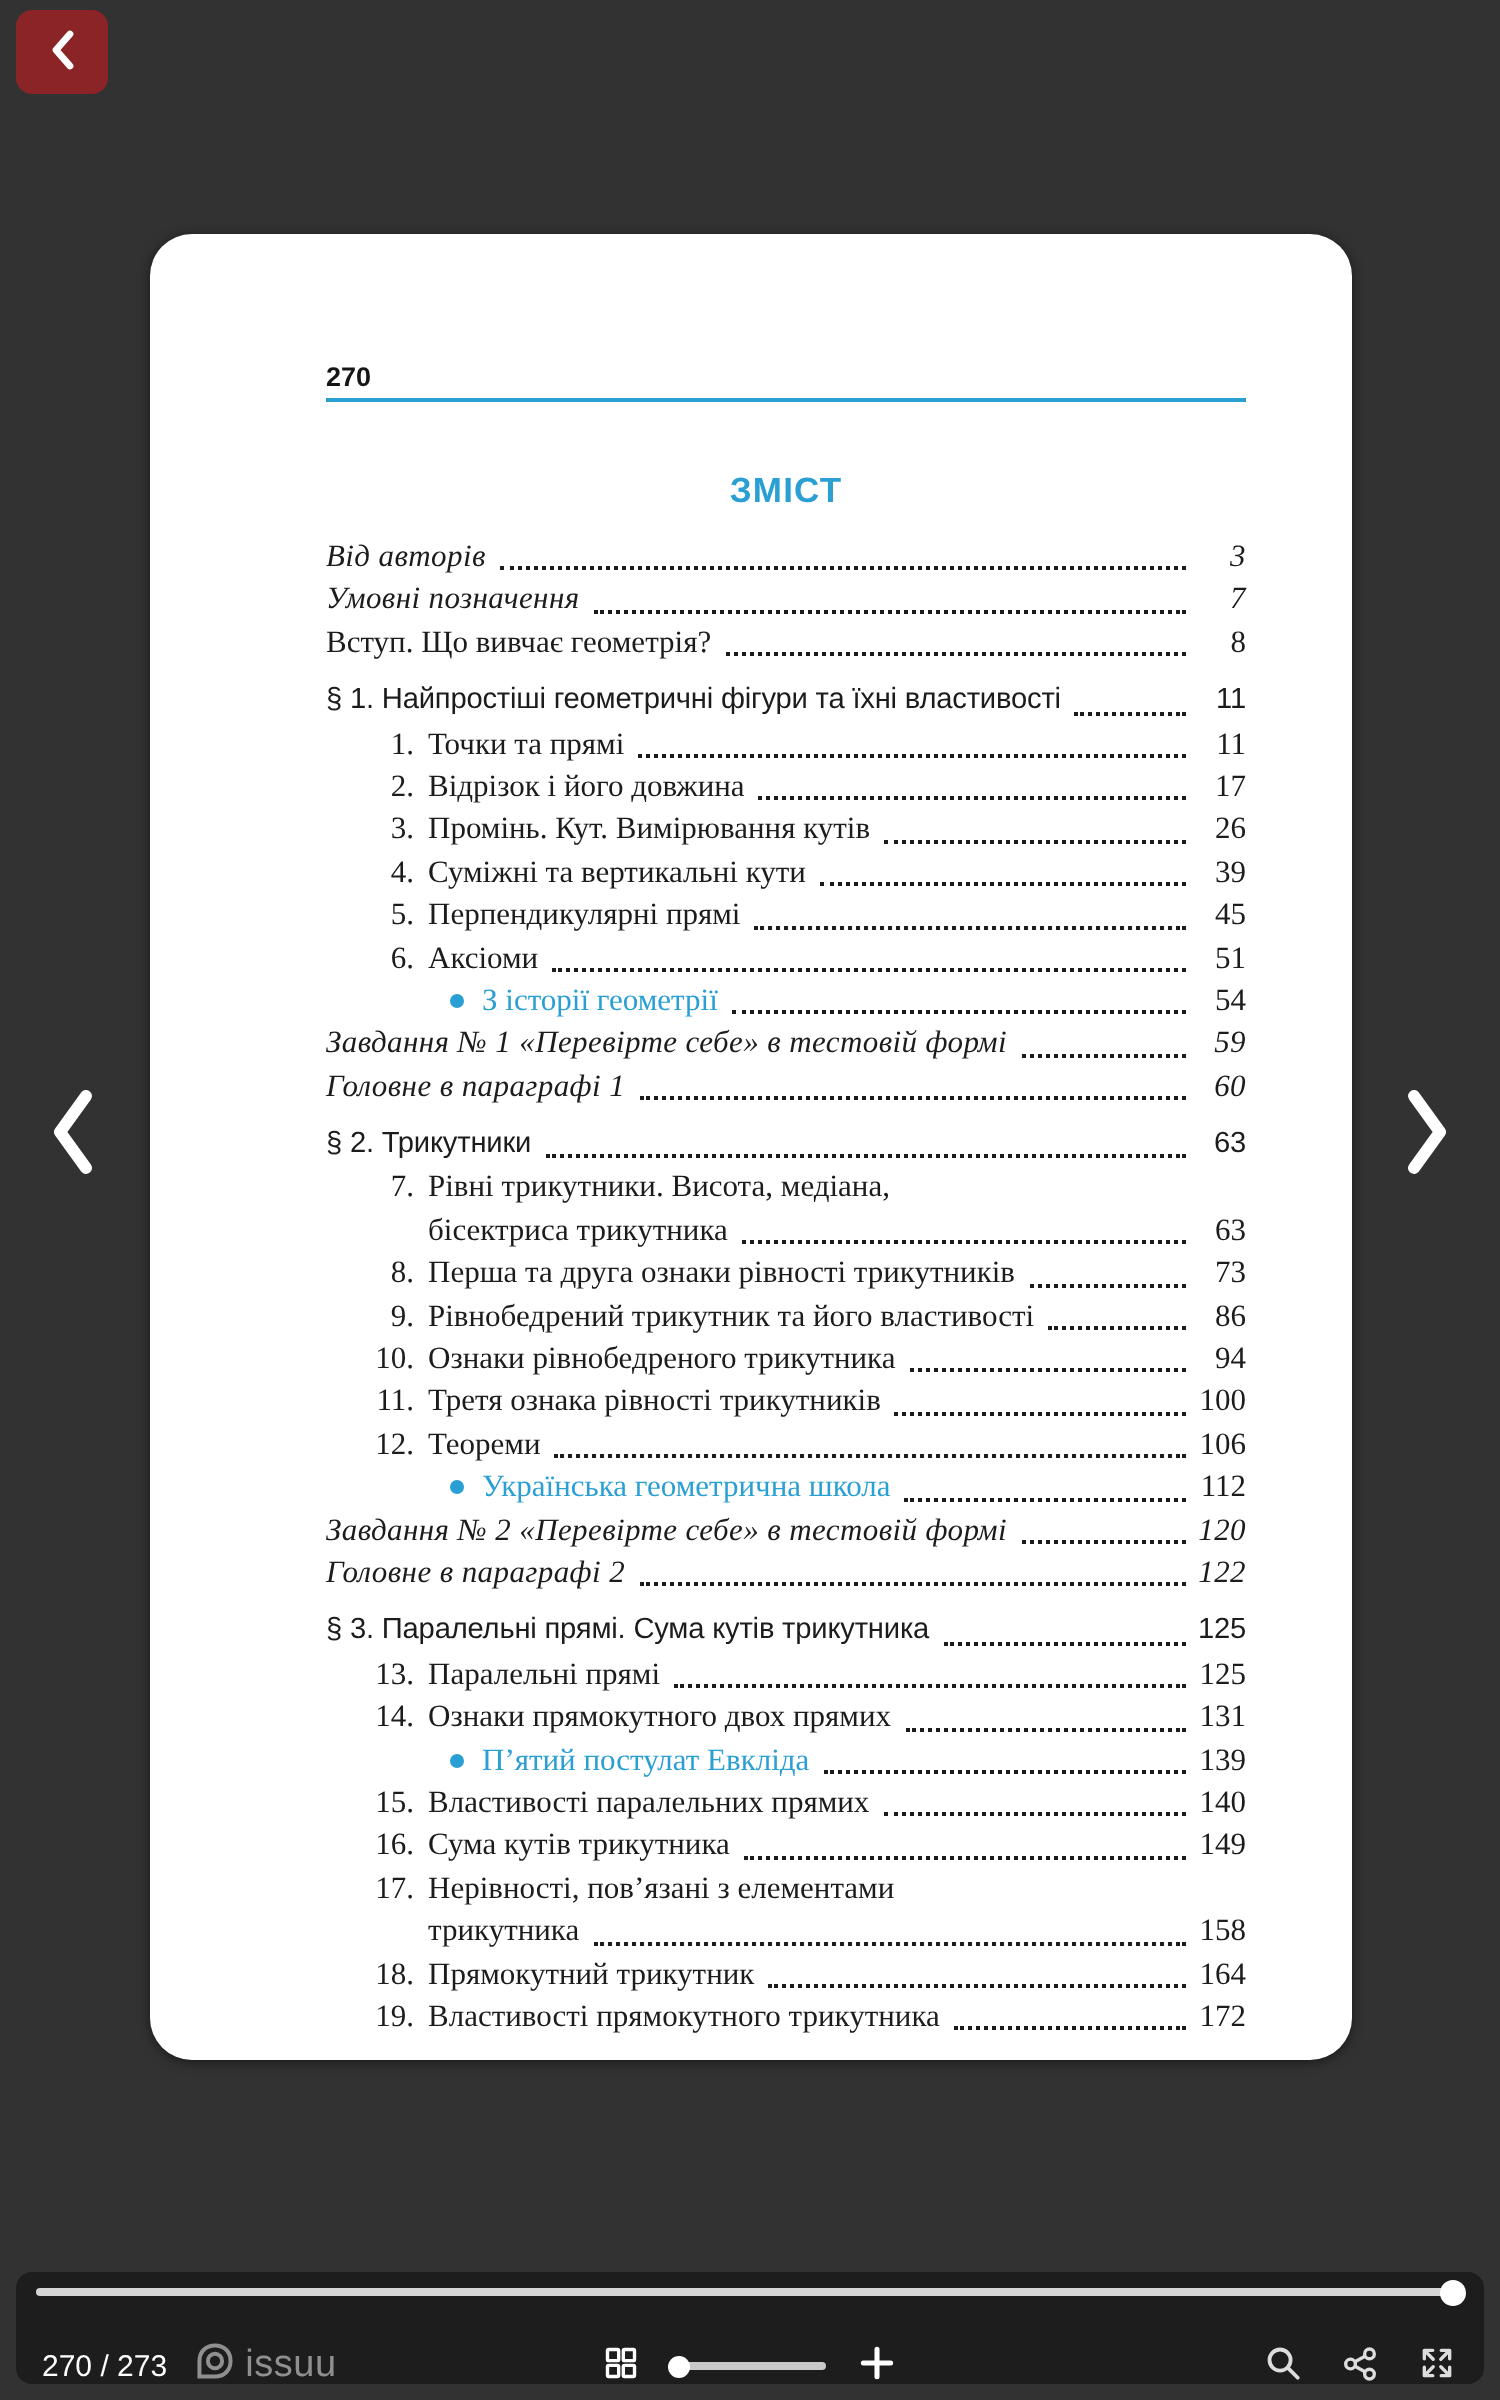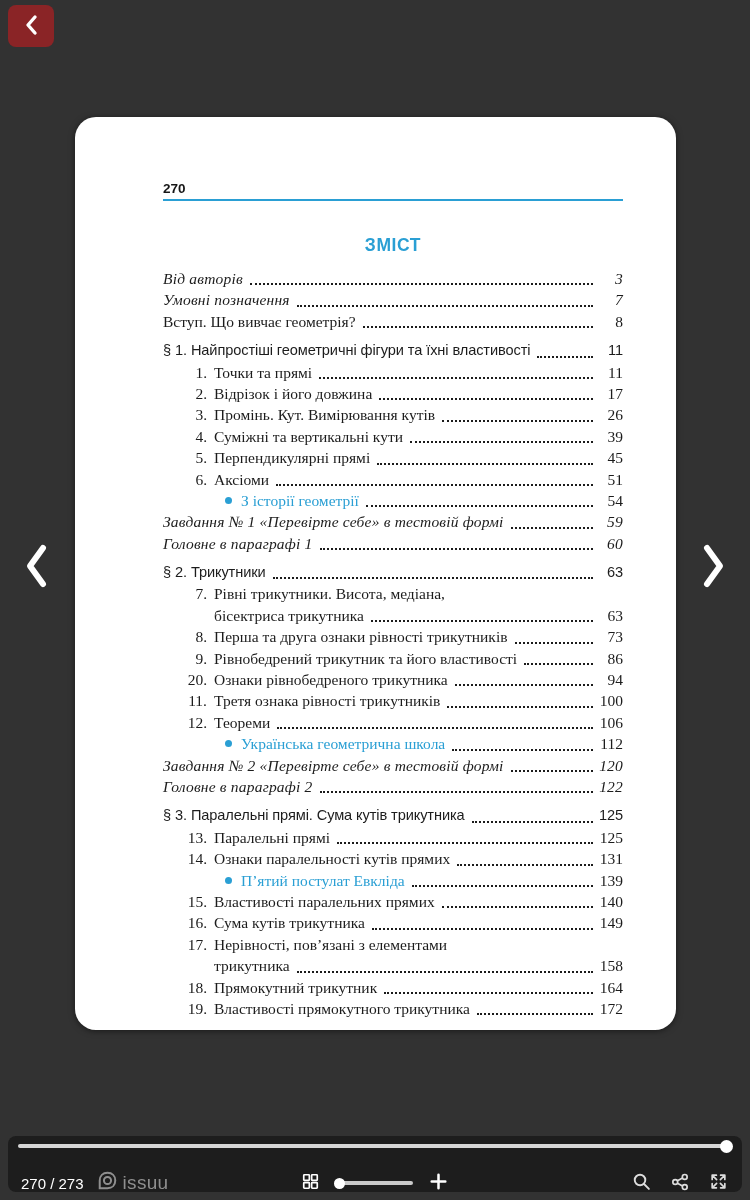--- a/index.html
+++ b/index.html
@@ -172,21 +172,21 @@
           <span class="dots"></span>
           <span class="pg">73</span>
         </div>
         <div class="row item">
           <span class="num">9.</span>
           <span class="txt">Рівнобедрений трикутник та його властивості</span>
           <span class="dots"></span>
           <span class="pg">86</span>
         </div>
         <div class="row item">
-          <span class="num">20.</span>
+          <span class="num">10.</span>
           <span class="txt">Ознаки рівнобедреного трикутника</span>
           <span class="dots"></span>
           <span class="pg">94</span>
         </div>
         <div class="row item">
           <span class="num">11.</span>
           <span class="txt">Третя ознака рівності трикутників</span>
           <span class="dots"></span>
           <span class="pg">100</span>
         </div>
@@ -218,21 +218,21 @@
           <span class="pg">125</span>
         </div>
         <div class="row item">
           <span class="num">13.</span>
           <span class="txt">Паралельні прямі</span>
           <span class="dots"></span>
           <span class="pg">125</span>
         </div>
         <div class="row item">
           <span class="num">14.</span>
-          <span class="txt">Ознаки паралельності кутів прямих</span>
+          <span class="txt">Ознаки прямокутного двох прямих</span>
           <span class="dots"></span>
           <span class="pg">131</span>
         </div>
         <div class="row special">
           <span class="bullet"></span>
           <span class="txt">П’ятий постулат Евкліда</span>
           <span class="dots"></span>
           <span class="pg">139</span>
         </div>
         <div class="row item">

